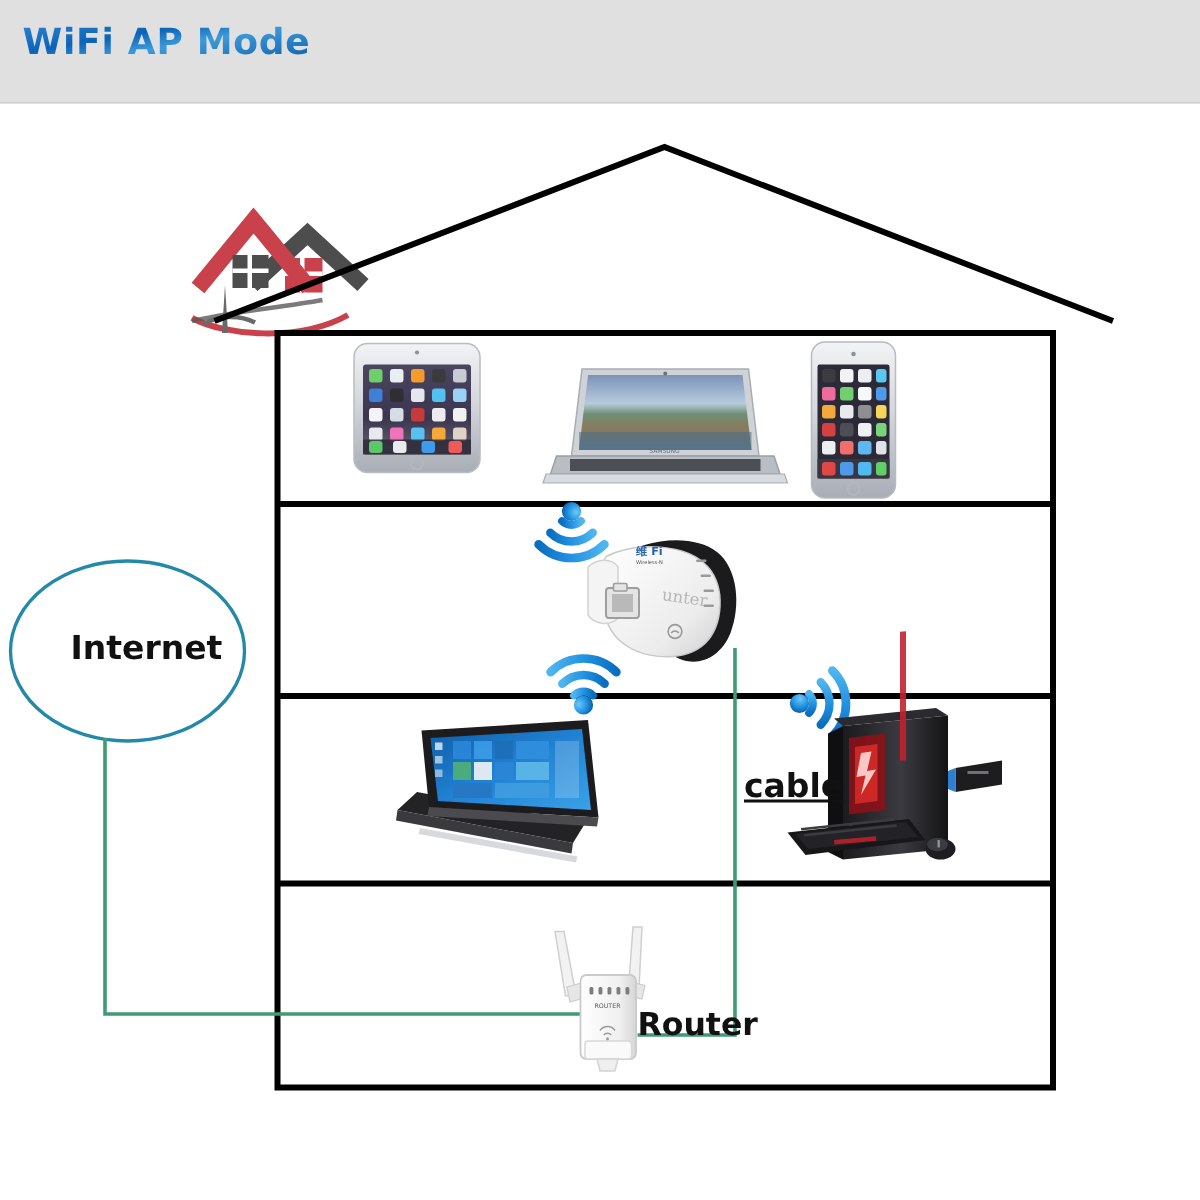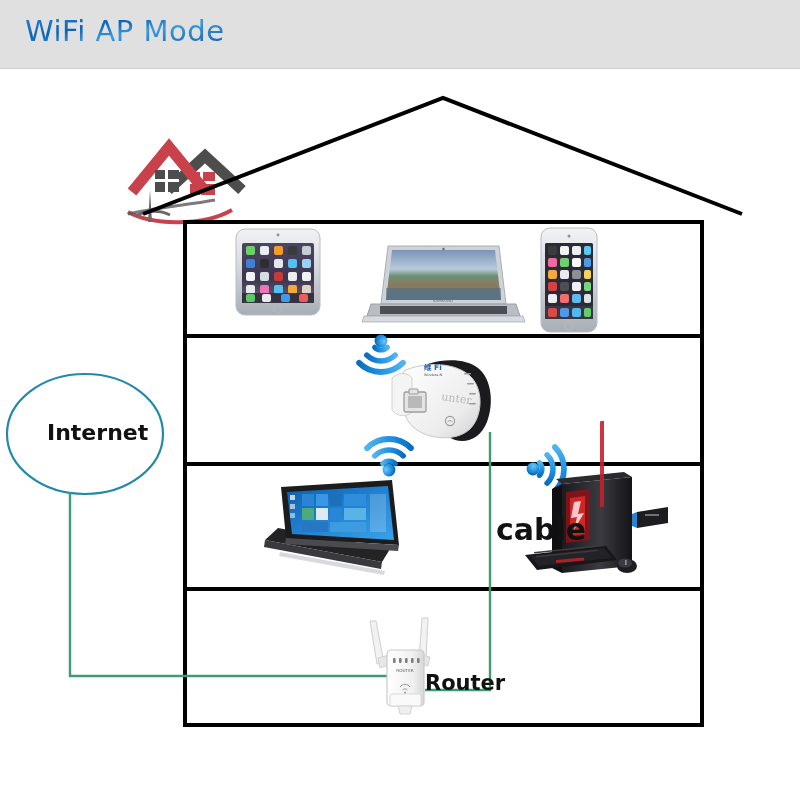--- a/index.html
+++ b/index.html
@@ -10,37 +10,37 @@
     overflow:hidden;
     position:relative;
   }
   
   .banner{
     position:absolute;left:0;top:0;width:800px;height:68px;
     background:#e0e0e0;
     border-bottom:1px solid #d2d2d2;
   }
   .banner-title{
-    position:absolute;left:25px;top:14px;
-    font-size:29px;font-weight:normal;
+    position:absolute;left:15px;top:14px;
+    font-size:24px;font-weight:bold;
     letter-spacing:.5px;
     color:#1a72c4;
     background:linear-gradient(170deg,#2f86d6 0%,#0b63b8 35%,#3c9ada 55%,#0a5ba8 100%);
     -webkit-background-clip:text;background-clip:text;
     -webkit-text-fill-color:transparent;
     font-family:"DejaVu Sans", sans-serif;
   }
   
   .stage{position:absolute;left:0;top:0;width:764px;height:800px;}
   .stage svg{position:absolute;left:0;top:0;}
 
   
   .lbl{position:absolute;font-weight:bold;color:#111;font-family:"DejaVu Sans",sans-serif;}
   .lbl-internet{left:47px;top:420px;font-size:22px;}
-  .lbl-cable{left:496px;top:512px;font-size:30px;}
+  .lbl-cable{left:496px;top:512px;font-size:22px;text-decoration:underline;}
   .lbl-router{left:425px;top:671px;font-size:21px;}
 </style>
 </head>
 <body>
 
 <div class="banner">
   <div class="banner-title">WiFi AP Mode</div>
 </div>
 
 <div class="stage">

